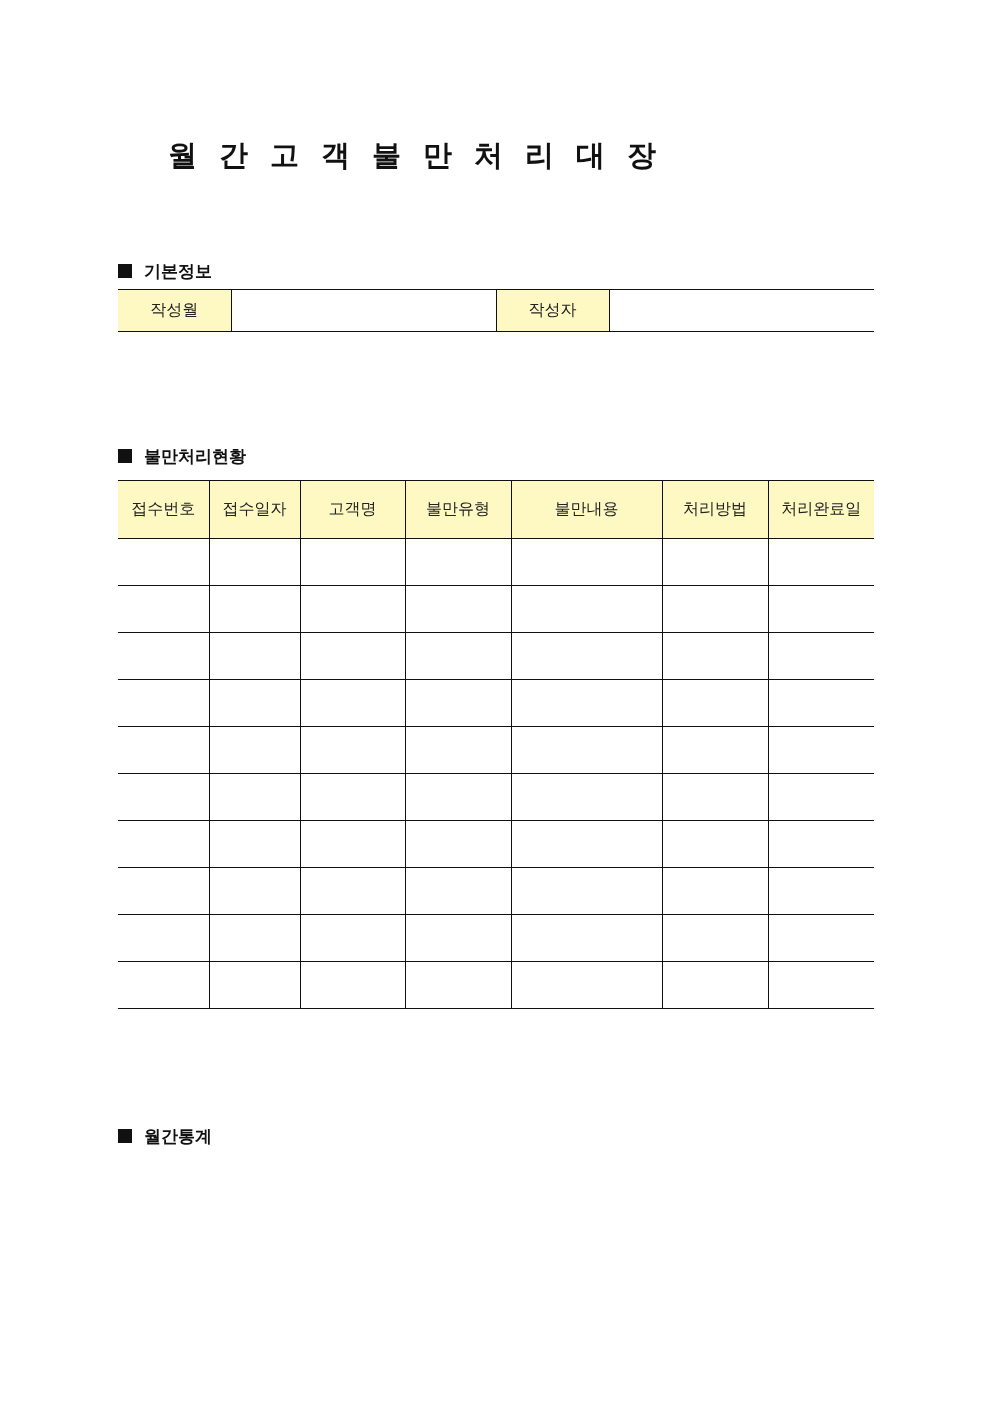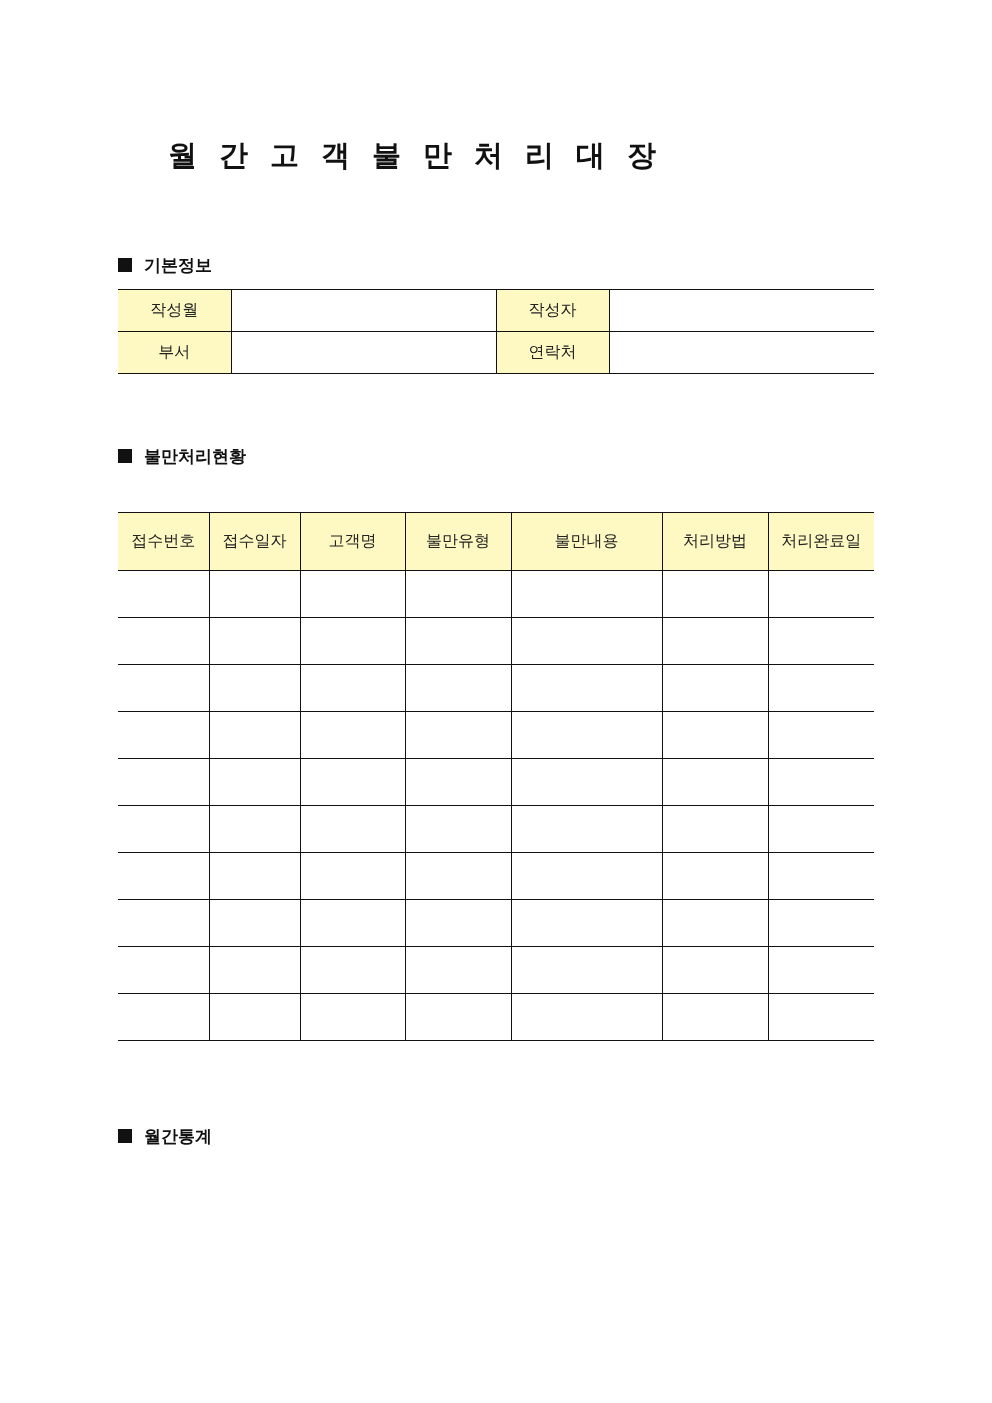--- a/index.html
+++ b/index.html
@@ -27,53 +27,47 @@
       border-left: 1.5px solid #111; border-right: 1.5px solid #111;
       padding: 0; text-align: center; vertical-align: middle;
       font-size: 16px; font-weight: normal; color: #222;
     }
     table.grid tr > *:first-child { border-left: none; }
     table.grid tr > *:last-child { border-right: none; }
     .lbl { background: #fef9c3; }
     .val { background: #fff; }
     #basic-table { top: 289px; }
     #basic-table tr { height: 42px; }
-    #status-table { top: 480px; margin-top: 32px; }
+    #status-table { top: 480px; }
     #status-table thead tr { height: 58px; }
     #status-table tbody tr { height: 47px; }
     #stats-table { top: 1117px; }
     #stats-table tr { height: 42px; }
   </style>
 </head>
 <body>
 
 <div class="title">월간고객불만처리대장</div>
 
-<div class="section-head" style="top:254px;">
+<div class="section-head" style="top:260px;">
   <span class="sq"></span>
   <span>기본정보</span>
 </div>
 <table class="grid" id="basic-table">
   <colgroup>
       <col style="width:113px">
       <col style="width:265px">
       <col style="width:113px">
       <col style="width:265px">
     </colgroup>
   <tbody>
       <tr>
     <td class="lbl">작성월</td>
     <td class="val"></td>
     <td class="lbl">작성자</td>
-    <td class="val"></td>
-  </tr>
-  <tr>
-    <td class="lbl">부서</td>
-    <td class="val"></td>
-    <td class="lbl">연락처</td>
     <td class="val"></td>
   </tr>
 </tbody>
   </table>
 
 <div class="section-head" style="top:445px;">
   <span class="sq"></span>
   <span>불만처리현황</span>
 </div>
 <table class="grid" id="status-table">

